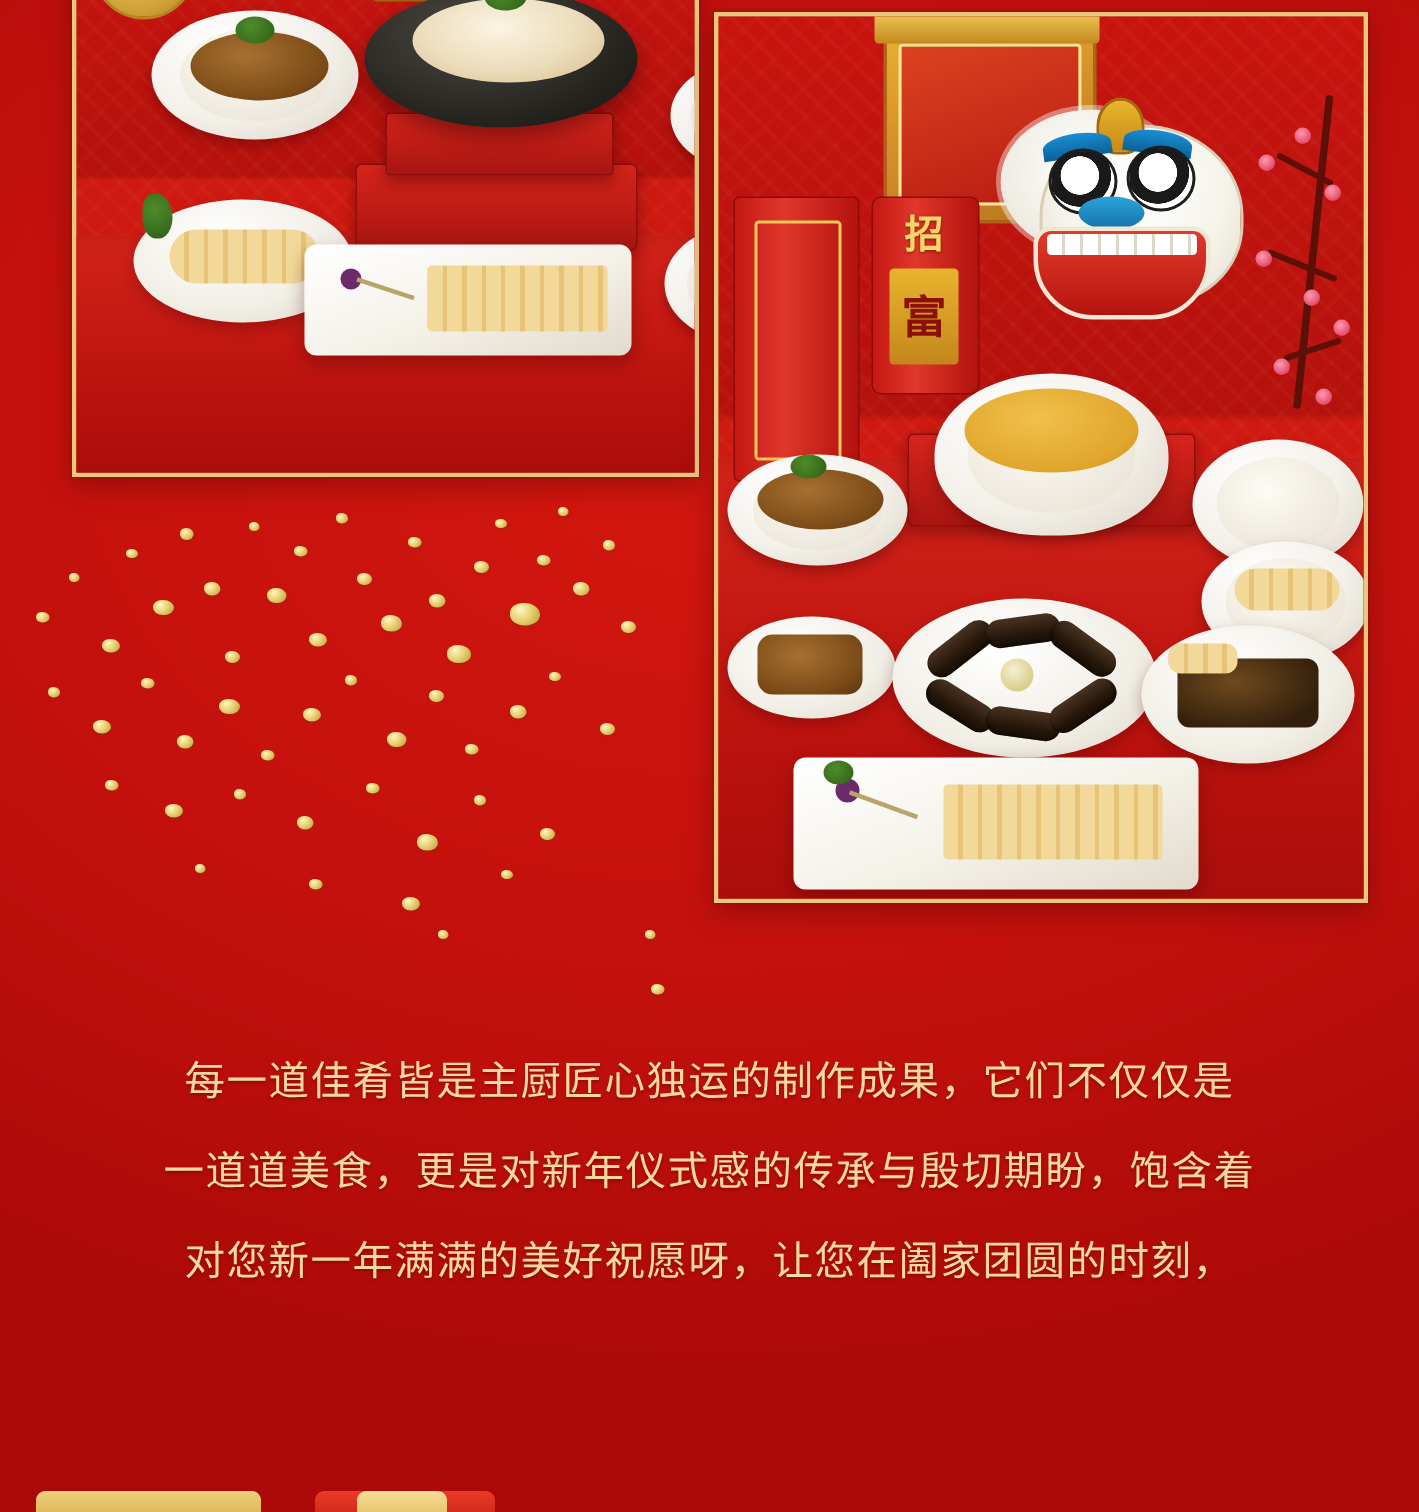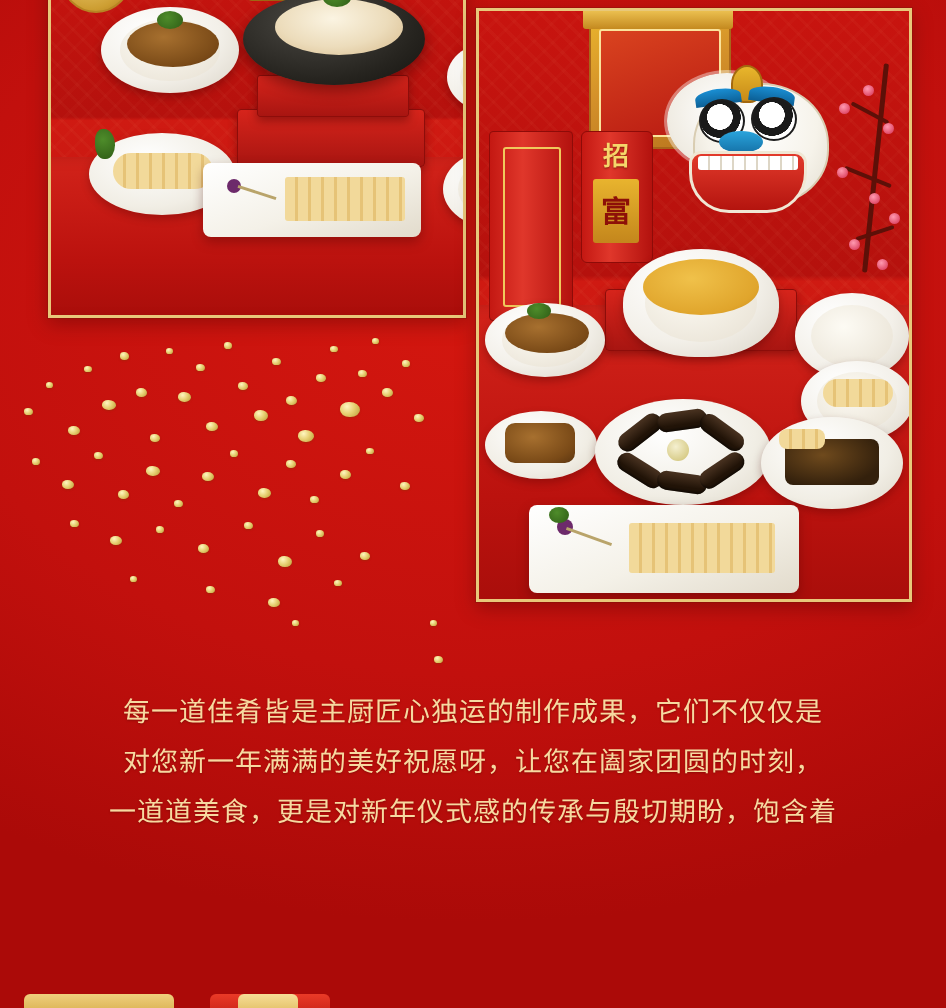--- a/index.html
+++ b/index.html
@@ -285,21 +285,21 @@
     right: 0;
     top: 686px;
     text-align: center;
     color: #f7d9a0;
     font-family: "DejaVu Sans", "Liberation Sans", sans-serif;
     font-size: 27px;
     line-height: 48px;
     letter-spacing: 1px;
     text-shadow: 0 1px 2px rgba(110,10,5,.6);
   }
-  .caption p { margin: 2px; }
+  .caption p { margin: 12px; }
 
   
   .bottom-strip {
     position: absolute;
     left: 0; right: 0; bottom: 0;
     height: 16px;
     overflow: hidden;
   }
   .strip-item {
     position: absolute;
@@ -489,22 +489,22 @@
     <div class="fl" style="left:196px;top:256px;width:9px;height:7px;"></div>
     <div class="fl" style="left:258px;top:268px;width:12px;height:9px;"></div>
     <div class="fl" style="left:324px;top:250px;width:8px;height:6px;"></div>
     <div class="fl" style="left:282px;top:290px;width:7px;height:6px;"></div>
     <div class="fl" style="left:420px;top:290px;width:7px;height:6px;"></div>
     <div class="fl" style="left:424px;top:326px;width:9px;height:7px;"></div>
   </div>
 
   <div class="caption">
     <p>每一道佳肴皆是主厨匠心独运的制作成果，它们不仅仅是</p>
+    <p>一道道美食，更是对新年仪式感的传承与殷切期盼，饱含着</p>
     <p>对您新一年满满的美好祝愿呀，让您在阖家团圆的时刻，</p>
-    <p>一道道美食，更是对新年仪式感的传承与殷切期盼，饱含着</p>
   </div>
 
   <div class="bottom-strip">
     <div class="strip-item strip-a"></div>
     <div class="strip-item strip-b"></div>
     <div class="strip-item strip-c"></div>
   </div>
 
 </div>
 

